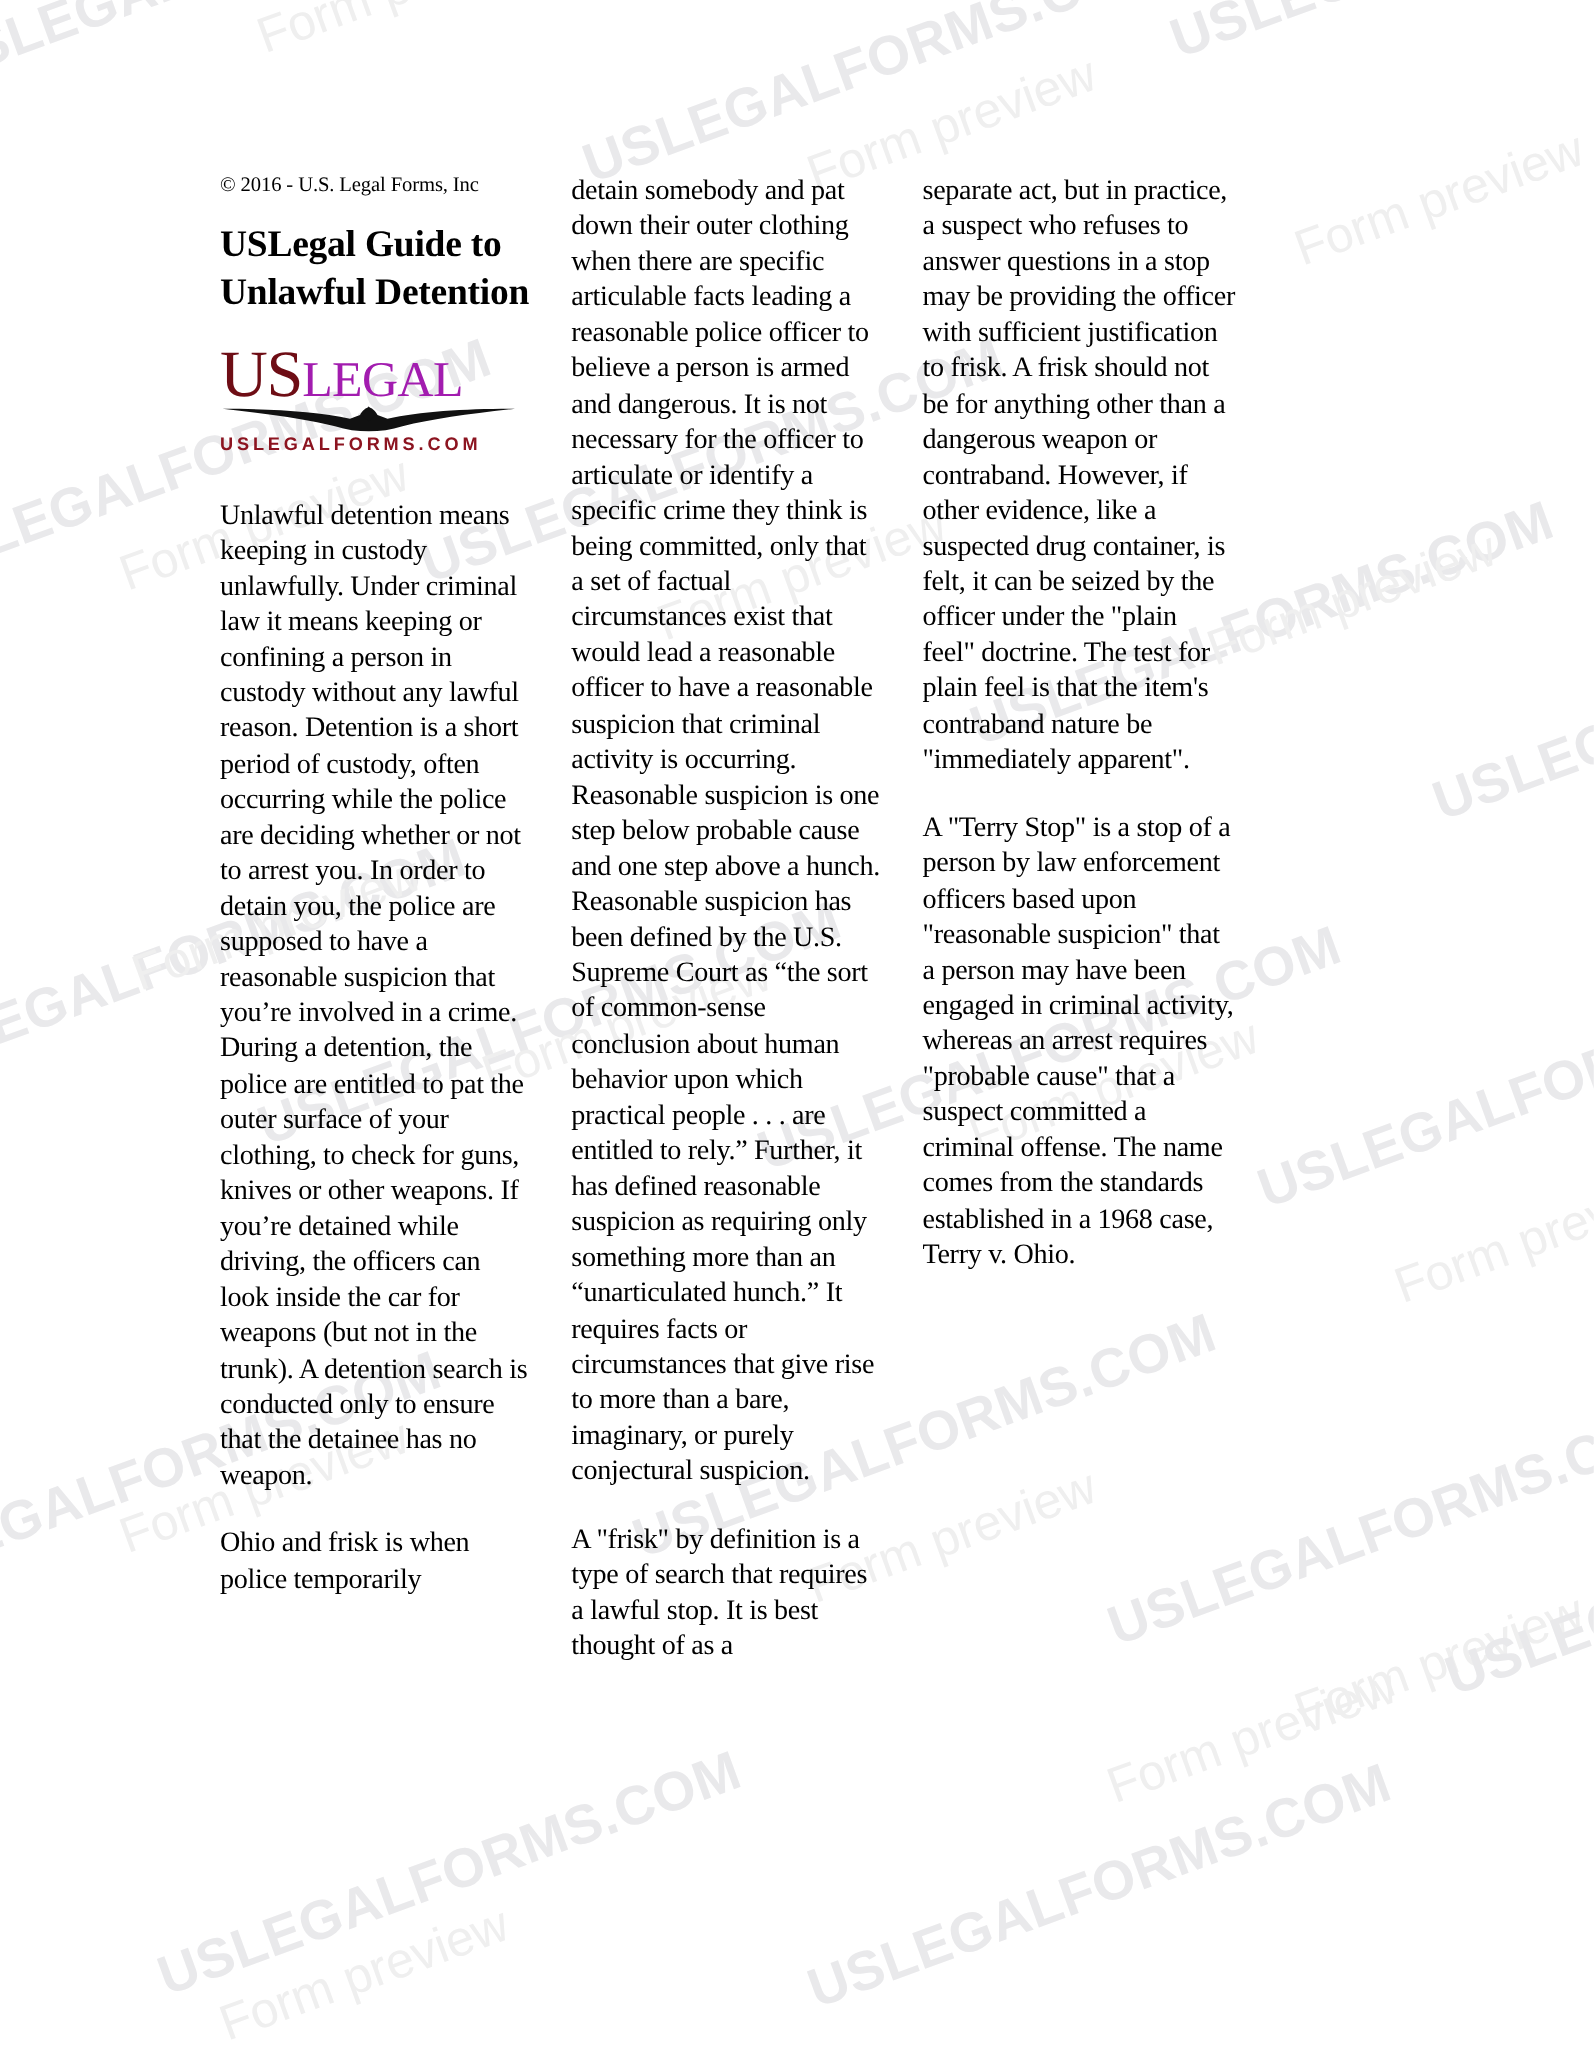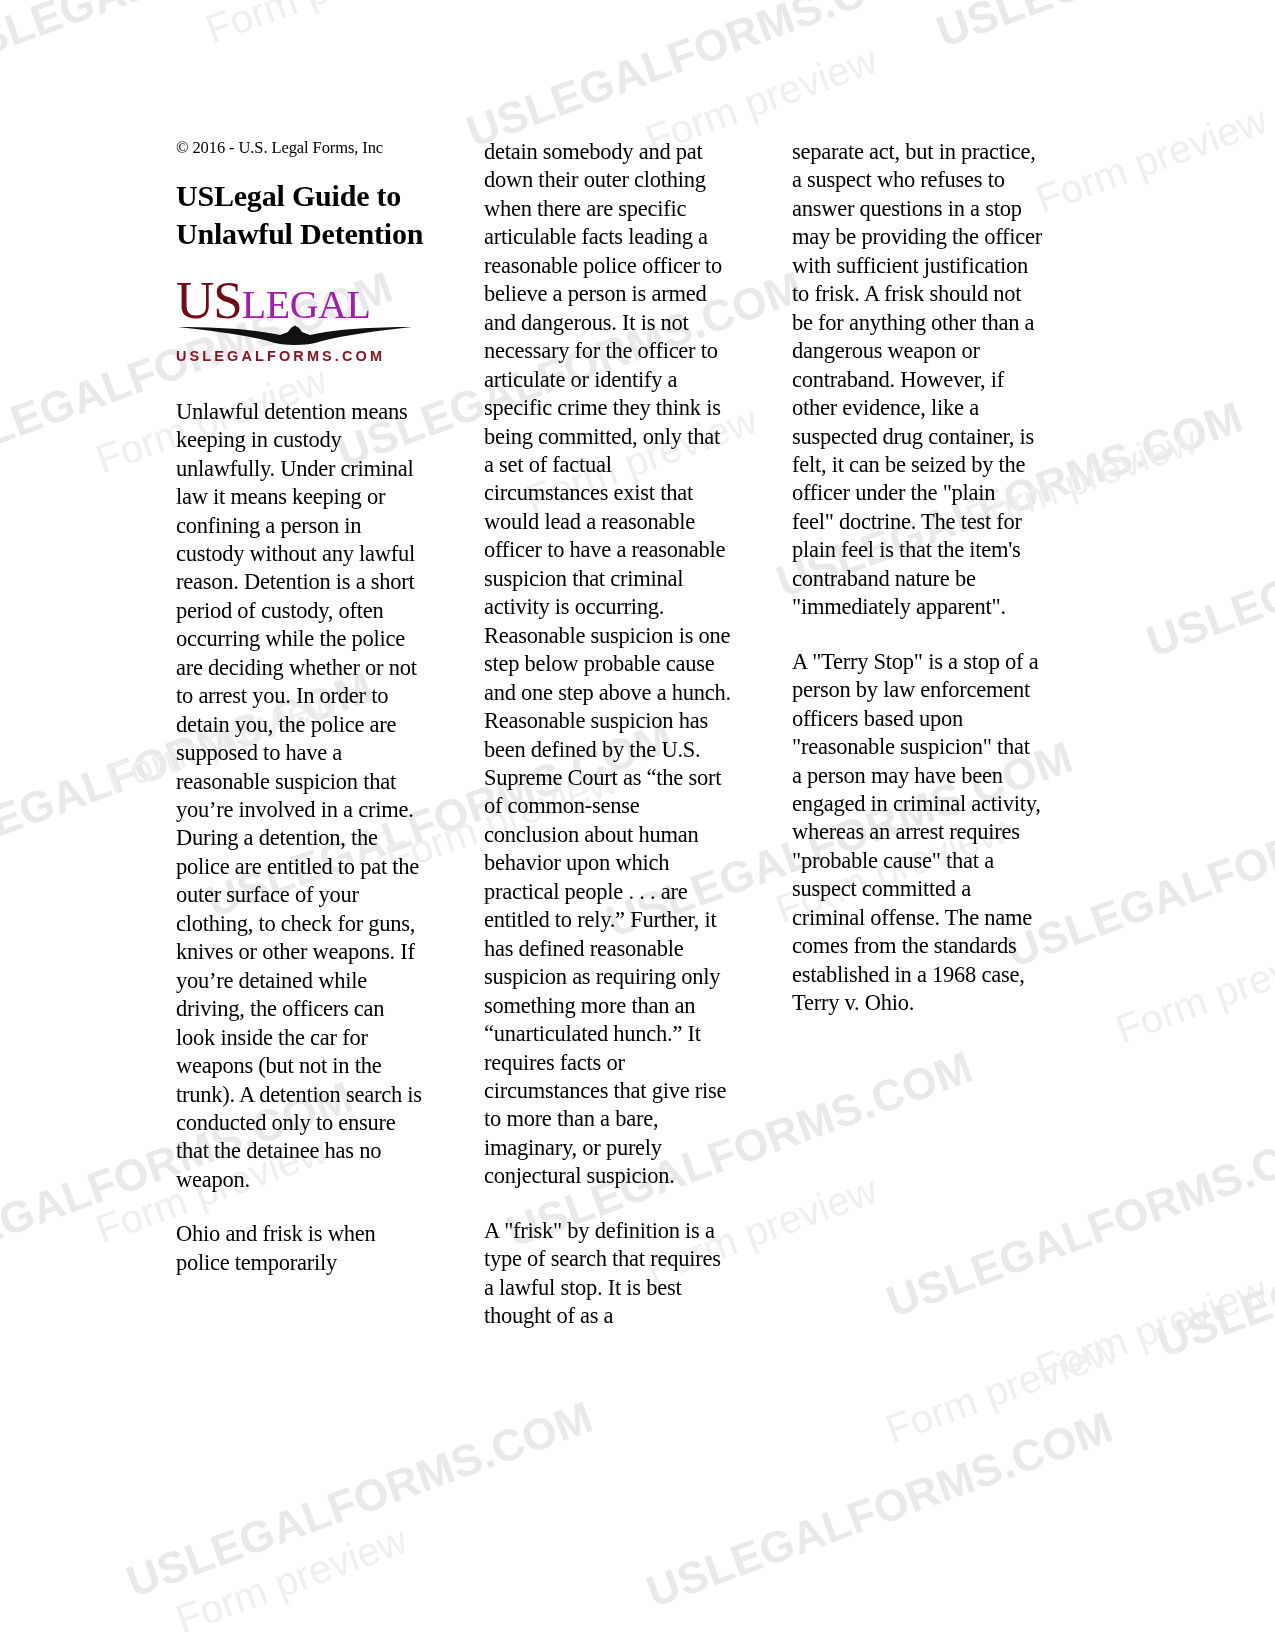--- a/index.html
+++ b/index.html
@@ -50,21 +50,21 @@
     width: 1275px; height: 1650px;
     z-index: 10;
   }
 
   #columns {
     position: absolute;
     left: 176px;
     top: 138px;
     width: 930px;
     display: flex;
-    gap: 58px;
+    gap: 31px;
     align-items: flex-start;
   }
   .column {
     width: 250px;
     flex: 0 0 250px;
   }
 
   .copyright {
     font-size: 16.5px;
     line-height: 1.25;

